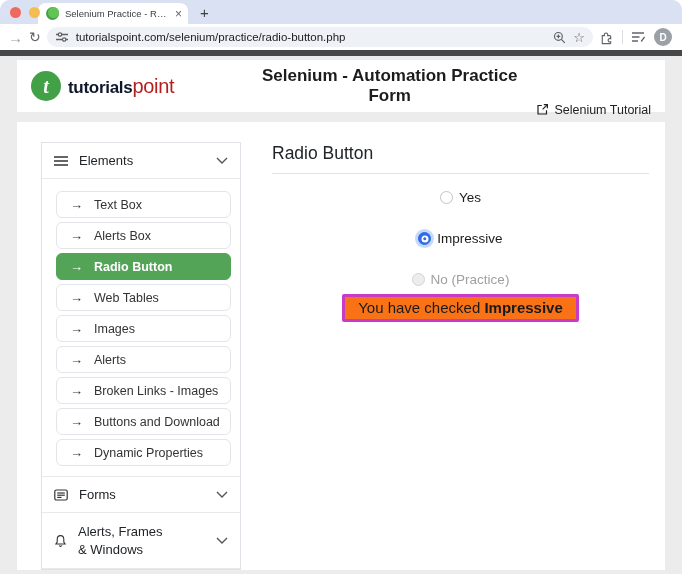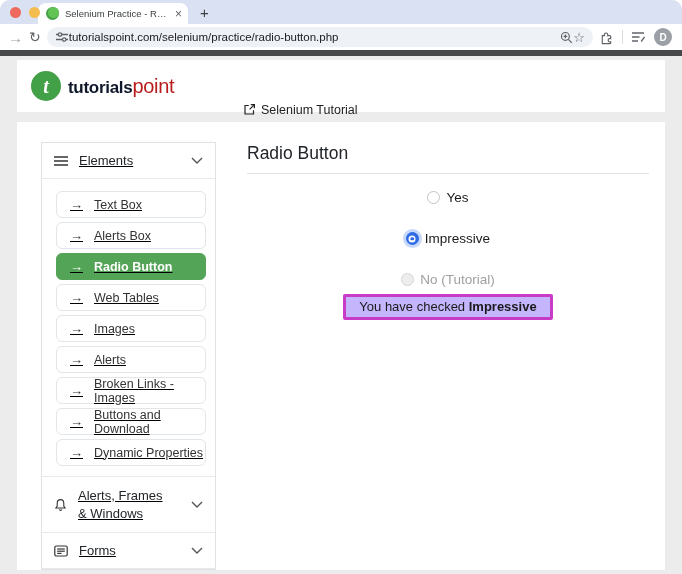--- a/index.html
+++ b/index.html
@@ -13,21 +13,21 @@
   .tl-red{ background:#ee6a5f; } .tl-yellow{ background:#f5bd4f; } .tl-green{ background:#61c454; }
   .tab { margin-left:38px; width:150px; height:21px; background:#fff; border-radius:8px 8px 0 0; display:flex; align-items:center; gap:6px; padding:0 6px 0 8px; }
   .favicon { width:13px; height:13px; border-radius:50%; background:#43a047; color:#fff; font-size:9px; font-weight:700; font-family:"Liberation Serif", serif; display:flex; align-items:center; justify-content:center; flex:0 0 13px; }
   .tab-title { font-size:9.5px; color:#3c4043; white-space:nowrap; overflow:hidden; text-overflow:ellipsis; flex:1; }
   .tab-close { font-size:12px; color:#5f6368; line-height:1; cursor:default; }
   .new-tab { font-size:15px; color:#3c4043; margin:0 0 3px 12px; }
 
   .toolbar { height:26px; background:#fff; display:flex; align-items:center; padding:0 8px; gap:6px; }
   .nav-ico { font-size:15px; color:#9aa0a6; line-height:1; }
   .reload-ico { font-size:14px; color:#5f6368; line-height:1; }
-  .omnibox { flex:1; height:20px; background:#eef1f6; border-radius:10px; display:flex; align-items:center; padding:0 8px; }
+  .omnibox { flex:1; height:20px; background:#eef1f6; border-radius:10px; display:flex; align-items:center; padding:0 8px; gap:7px; }
   .omni-url { flex:1; font-size:11.5px; color:#202124; white-space:nowrap; overflow:hidden; }
   .omni-ico { display:flex; align-items:center; }
   .star-ico { font-size:13px; color:#5f6368; line-height:1; }
   .chrome-right { display:flex; align-items:center; gap:8px; padding-right:2px; }
   .vsep { width:1px; height:14px; background:#dadce0; }
   .avatar { width:18px; height:18px; border-radius:50%; background:#9aa0a6; color:#fff; font-size:10px; font-weight:700; display:flex; align-items:center; justify-content:center; }
 
   .dark-strip { height:6px; background:#47484a; }
 
   
@@ -35,21 +35,21 @@
   .site-header { background:#fff; height:52px; display:flex; align-items:center; padding:0 14px; }
   .logo { display:flex; align-items:center; gap:7px; width:212px; }
   .logo-mark { width:30px; height:30px; border-radius:50%; background:#42a047; color:#fff; font-family:"Liberation Serif", serif; font-weight:700; font-style:italic; font-size:20px; display:flex; align-items:center; justify-content:center; }
   .logo-bold { font-size:17px; font-weight:700; color:#0f172a; letter-spacing:-0.3px;margin-top:41px; }
   .logo-light { font-size:20px; font-weight:400; color:#b91c1c; letter-spacing:-0.3px; }
   .site-title { flex:1; text-align:center; font-size:17px; font-weight:700; color:#1c1c1c; }
   .tutorial-link { display:flex; align-items:center; gap:5px; font-size:12.5px; color:#222; white-space:nowrap;margin-top:47px; }
 
   
   .main-panel { background:#fff; margin-top:10px; height:448px; display:flex; overflow:hidden; }
-  .sidebar { width:175px; margin:20px 0 0 24px; border:1px solid #dfe3e7; background:#fff; align-self:flex-start;text-decoration:underline; }
+  .sidebar { width:200px; margin:20px 0 0 24px; border:1px solid #dfe3e7; background:#fff; align-self:flex-start; }
   .section-row { display:flex; align-items:center; gap:11px; padding:10px 12px; font-size:13px; color:#212529; }
   .section-row .chev { margin-left:auto; }
   .row-border-top { border-top:1px solid #e9e9e9; }
   .row-border-bottom { border-bottom:1px solid #e9e9e9; }
   .alerts-label { width:96px; line-height:1.35; }
   .side-menu { padding:12px 9px 6px 14px; }
   .menu-item { height:27px; border:1px solid #e2e5e9; border-radius:6px; display:flex; align-items:center; gap:11px; padding-left:13px; margin-bottom:4px; background:#fff; font-size:12.5px; color:#333; }
   .menu-item .arrow { font-size:13px; }
   .menu-item.active { background:#54a458; border-color:#54a458; color:#fff; font-weight:700; }
 
@@ -61,21 +61,21 @@
   .radio-row { display:flex; justify-content:center; align-items:center; gap:26px;flex-direction:column; }
   .radio-opt { display:flex; align-items:center; gap:6px; font-size:13.5px; color:#1b1b1b; }
   .rb { width:13px; height:13px; border-radius:50%; background:#fff; border:1px solid #c3c3c3; position:relative; flex:0 0 13px; }
   .rb.checked { background:#2f6be4; border-color:#2f6be4; box-shadow:0 0 0 3px rgba(77,134,247,.32); }
   .rb.checked::before { content:""; position:absolute; left:50%; top:50%; transform:translate(-50%,-50%); width:7px; height:7px; border-radius:50%; background:#fff; }
   .rb.checked::after { content:""; position:absolute; left:50%; top:50%; transform:translate(-50%,-50%); width:3.5px; height:3.5px; border-radius:50%; background:#2f6be4; z-index:1; }
   .rb.disabled { background:#ededed; border-color:#d4d4d4; }
   .radio-opt.disabled { color:#a0a0a0; }
 
   .msg-row { display:flex; justify-content:center; margin-top:7px; }
-  .msg-box { border:3px solid #c73bc7; padding:2px 13px 3px 13px; font-size:13px; color:#1a1a1a; border-radius:2px; background:#c4b5fd; }
+  .msg-box { border:3px solid #c73bc7; padding:2px 13px 3px 13px; font-size:15px; color:#1a1a1a; border-radius:2px; background:#f97316; }
   .msg-box b { font-weight:700; }
 
   svg { display:block; }
 </style>
 </head>
 <body>
 
 <div class="window">
 
   <div class="tab-strip">
@@ -142,20 +142,21 @@
 
   <div class="dark-strip"></div>
 
   <div class="page">
 
     <div class="site-header">
       <div class="logo">
         <span class="logo-mark">t</span>
         <span><span class="logo-bold">tutorials</span><span class="logo-light">point</span></span>
       </div>
+      <div class="site-title">Selenium - Automation Practice Form</div>
       <div class="tutorial-link">
         <span>
           <svg width="13" height="13" viewBox="0 0 13 13">
               <g stroke="#222" stroke-width="1.2" fill="none">
                 <polyline points="10.5,7.2 10.5,11 2,11 2,2.5 5.8,2.5"></polyline>
                 <polyline points="7.8,1.6 11.4,1.6 11.4,5.2"></polyline>
                 <line x1="11.2" y1="1.8" x2="6.6" y2="6.4"></line>
               </g>
             </svg>
         </span>
@@ -218,72 +219,72 @@
               <span>Buttons and Download</span>
             </div>
           <div class="menu-item">
               <span class="arrow">→</span>
               <span>Dynamic Properties</span>
             </div>
         </div>
 
         <div class="section-row row-border-top">
           <span>
-            <svg width="13" height="14" viewBox="0 0 13 14">
-                <g stroke="#333" stroke-width="1.1" fill="none">
-                  <path d="M6.5 1.6 C4.2 1.6 3.2 3.5 3.2 5.4 L3.2 8 L1.9 10 L11.1 10 L9.8 8 L9.8 5.4 C9.8 3.5 8.8 1.6 6.5 1.6 Z"></path>
-                  <path d="M5.2 11.6 A1.5 1.5 0 0 0 7.8 11.6"></path>
-                </g>
-              </svg>
-          </span>
-          <span class="alerts-label">Alerts, Frames &amp; Windows</span>
-          <span class="chev">
-            <svg width="12" height="7" viewBox="0 0 12 7">
-                <polyline points="1,1 6,6 11,1" fill="none" stroke="#555" stroke-width="1.4"></polyline>
-              </svg>
-          </span>
-        </div>
-
-        <div class="section-row row-border-top">
-          <span>
             <svg width="14" height="12" viewBox="0 0 14 12">
                 <g stroke="#333" stroke-width="1.2" fill="none">
                   <rect x="0.8" y="1" width="12.4" height="10" rx="1.5"></rect>
                   <line x1="3.2" y1="4" x2="10.8" y2="4"></line>
                   <line x1="3.2" y1="6.2" x2="10.8" y2="6.2"></line>
                   <line x1="3.2" y1="8.4" x2="7.5" y2="8.4"></line>
                 </g>
               </svg>
           </span>
           <span>Forms</span>
           <span class="chev">
             <svg width="12" height="7" viewBox="0 0 12 7">
                 <polyline points="1,1 6,6 11,1" fill="none" stroke="#555" stroke-width="1.4"></polyline>
               </svg>
           </span>
         </div>
+
+        <div class="section-row row-border-top">
+          <span>
+            <svg width="13" height="14" viewBox="0 0 13 14">
+                <g stroke="#333" stroke-width="1.1" fill="none">
+                  <path d="M6.5 1.6 C4.2 1.6 3.2 3.5 3.2 5.4 L3.2 8 L1.9 10 L11.1 10 L9.8 8 L9.8 5.4 C9.8 3.5 8.8 1.6 6.5 1.6 Z"></path>
+                  <path d="M5.2 11.6 A1.5 1.5 0 0 0 7.8 11.6"></path>
+                </g>
+              </svg>
+          </span>
+          <span class="alerts-label">Alerts, Frames &amp; Windows</span>
+          <span class="chev">
+            <svg width="12" height="7" viewBox="0 0 12 7">
+                <polyline points="1,1 6,6 11,1" fill="none" stroke="#555" stroke-width="1.4"></polyline>
+              </svg>
+          </span>
+        </div>
         <div class="row-border-top"></div>
       </div>
 
       <div class="content">
         <h1>Radio Button</h1>
         <hr>
 
         <div class="radio-row">
           <div class="radio-opt">
             <span class="rb"></span>
             <span>Yes</span>
           </div>
           <div class="radio-opt">
             <span class="rb checked"></span>
             <span>Impressive</span>
           </div>
           <div class="radio-opt disabled">
             <span class="rb disabled"></span>
-            <span>No (Tutorial)</span>
+            <span>No (Practice)</span>
           </div>
         </div>
 
         <div class="msg-row">
           <div class="msg-box">
             <span>You have checked </span><b>Impressive</b>
           </div>
         </div>
       </div>
 

